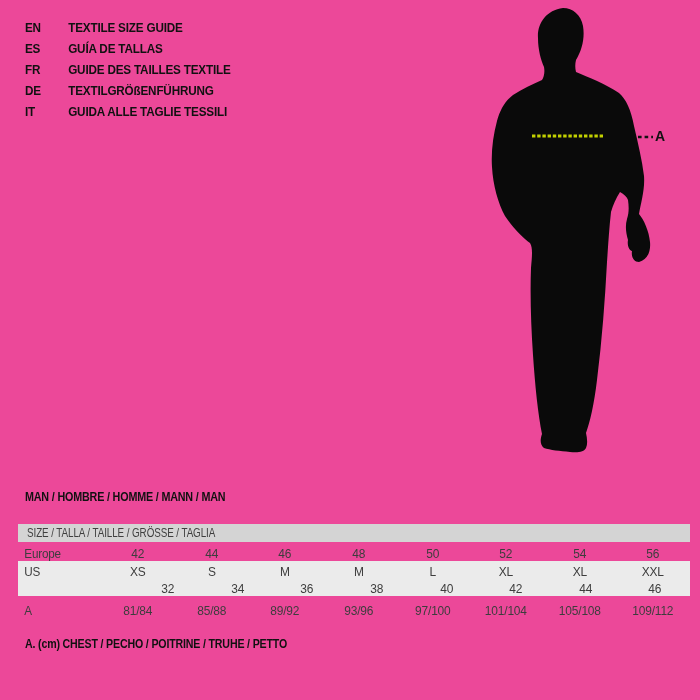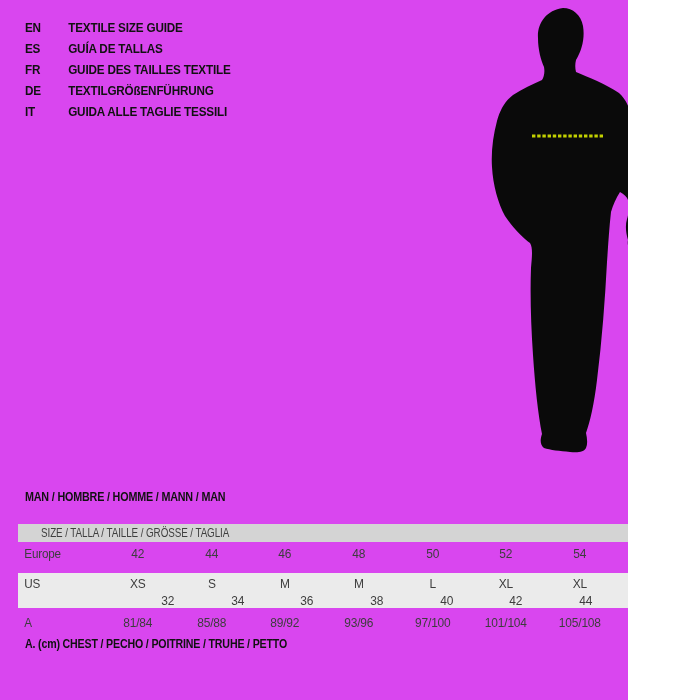--- a/index.html
+++ b/index.html
@@ -1,17 +1,17 @@
 <!DOCTYPE html>
 <html><head>
 <meta charset="utf-8">
 <style>
   html,body{margin:0;padding:0;background:#fff;}
   .canvas{
-    position:relative;width:628px;height:700px;background:#d946ef;
+    position:relative;width:700px;height:700px;background:#ec4899;
     font-family:"Liberation Sans","DejaVu Sans",sans-serif;
     color:#111;overflow:hidden;
   }
   
   .lang-list{position:absolute;left:25px;top:17px;}
   .lang-row{display:flex;line-height:21px;font-size:13px;font-weight:700;
     letter-spacing:-0.2px;transform:scaleX(0.9);transform-origin:0 0;white-space:nowrap;}
   .lang-code{width:48px;flex:0 0 48px;}
   
   .categories{position:absolute;left:25px;top:126px;}
@@ -19,21 +19,21 @@
     transform:scaleX(0.9);transform-origin:0 0;white-space:nowrap;}
   
   .figure-wrap{position:absolute;left:480px;top:0;width:220px;height:470px;}
   .measure-label{position:absolute;left:655px;top:128px;font-size:14px;font-weight:700;}
   
   .section-title{position:absolute;left:25px;top:487px;font-size:12.5px;font-weight:700;
     line-height:20px;letter-spacing:-0.2px;transform:scaleX(0.86);transform-origin:0 0;white-space:nowrap;}
   
   .size-table{position:absolute;left:18px;top:524px;width:672px;}
   .t-header{height:18px;line-height:18px;font-size:12px;color:#3f3f3f;
-    padding-left:23px;letter-spacing:-0.1px;white-space:nowrap;}
+    padding-left:9px;letter-spacing:-0.1px;white-space:nowrap;}
   .t-header-inner{display:inline-block;transform:scaleX(0.82);transform-origin:0 0;}
   .t-row{display:flex;align-items:flex-end;font-size:13px;color:#3d3d3d;letter-spacing:-0.2px;}
   .t-label{flex:0 0 76px;padding-left:7px;transform:scaleX(0.9);transform-origin:0 50%;white-space:nowrap;}
   .t-cell{flex:1 1 0;text-align:center;transform:scaleX(0.92);transform-origin:50% 50%;white-space:nowrap;}
   
   .footnote{position:absolute;left:25px;top:634px;font-size:12.5px;font-weight:700;
     line-height:20px;letter-spacing:-0.2px;transform:scaleX(0.85);transform-origin:0 0;white-space:nowrap;}
 </style>
 </head>
 <body>
@@ -118,21 +118,21 @@
           <div class="t-label">Europe</div>
           <div class="t-cell">42</div>
           <div class="t-cell">44</div>
           <div class="t-cell">46</div>
           <div class="t-cell">48</div>
           <div class="t-cell">50</div>
           <div class="t-cell">52</div>
           <div class="t-cell">54</div>
           <div class="t-cell">56</div>
         </div>
-        <div class="t-row" style="height: 18px; background: rgb(235, 235, 235); margin-top: 12px;">
+        <div class="t-row" style="height: 18px; background: rgb(235, 235, 235);">
           <div class="t-label">US</div>
           <div class="t-cell">XS</div>
           <div class="t-cell">S</div>
           <div class="t-cell">M</div>
           <div class="t-cell">M</div>
           <div class="t-cell">L</div>
           <div class="t-cell">XL</div>
           <div class="t-cell">XL</div>
           <div class="t-cell">XXL</div>
         </div>

